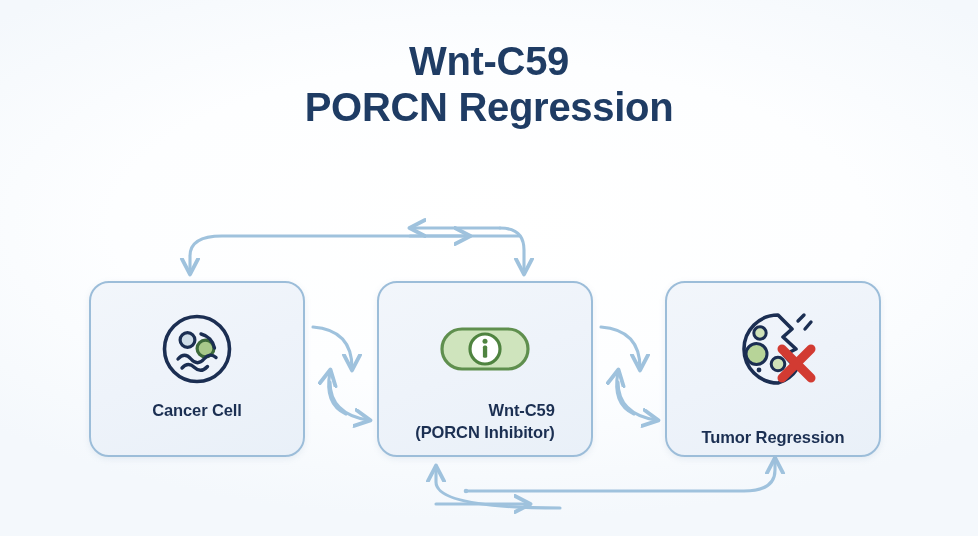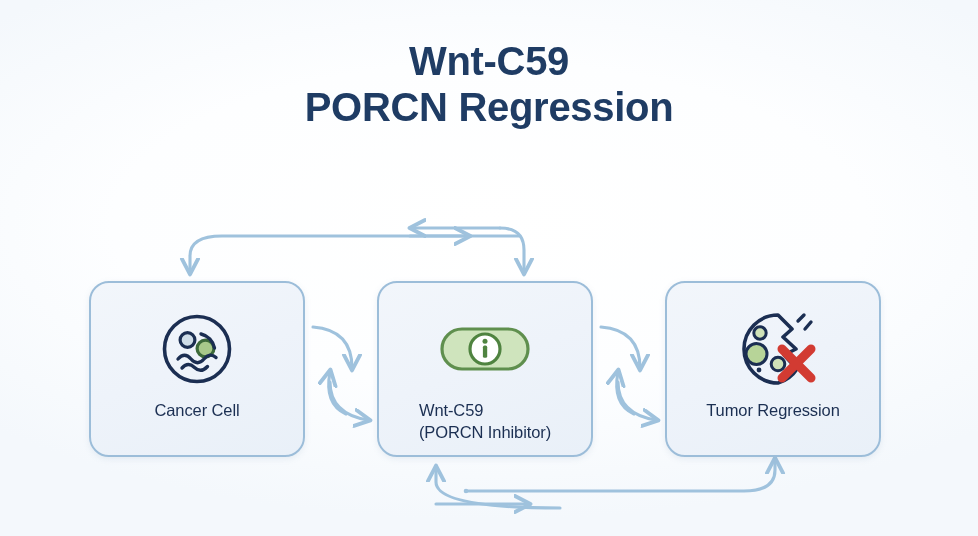--- a/index.html
+++ b/index.html
@@ -45,31 +45,31 @@
     border:2.4px solid #9cbdd9;
     box-shadow:0 2px 6px rgba(120,150,180,0.14);
     display:flex;
     flex-direction:column;
     align-items:center;
     justify-content:flex-start;
     padding-top:25px;
   }
   #card-cancer-cell     { left:89px;  top:281px; }
   #card-wnt-c59         { left:377px; top:281px; }
-  #card-tumor-regression{ left:665px; top:281px; }
+  #card-tumor-regression{ left:665px; top:281px;gap:27px; }
 
   .card-icon {
     height:82px;
     display:flex; align-items:center; justify-content:center;
   }
   .card-label {
     margin-top:10px;
-    text-align:left;
+    text-align:right;
     color:#1b2f52;
-    font-weight:normal;
+    font-weight:bold;
     font-size:16.5px;
     line-height:1.32;
     white-space:pre-line;
     letter-spacing:-0.1px;
   }
 </style>
 </head>
 <body>
 
 <div id="title-block">

